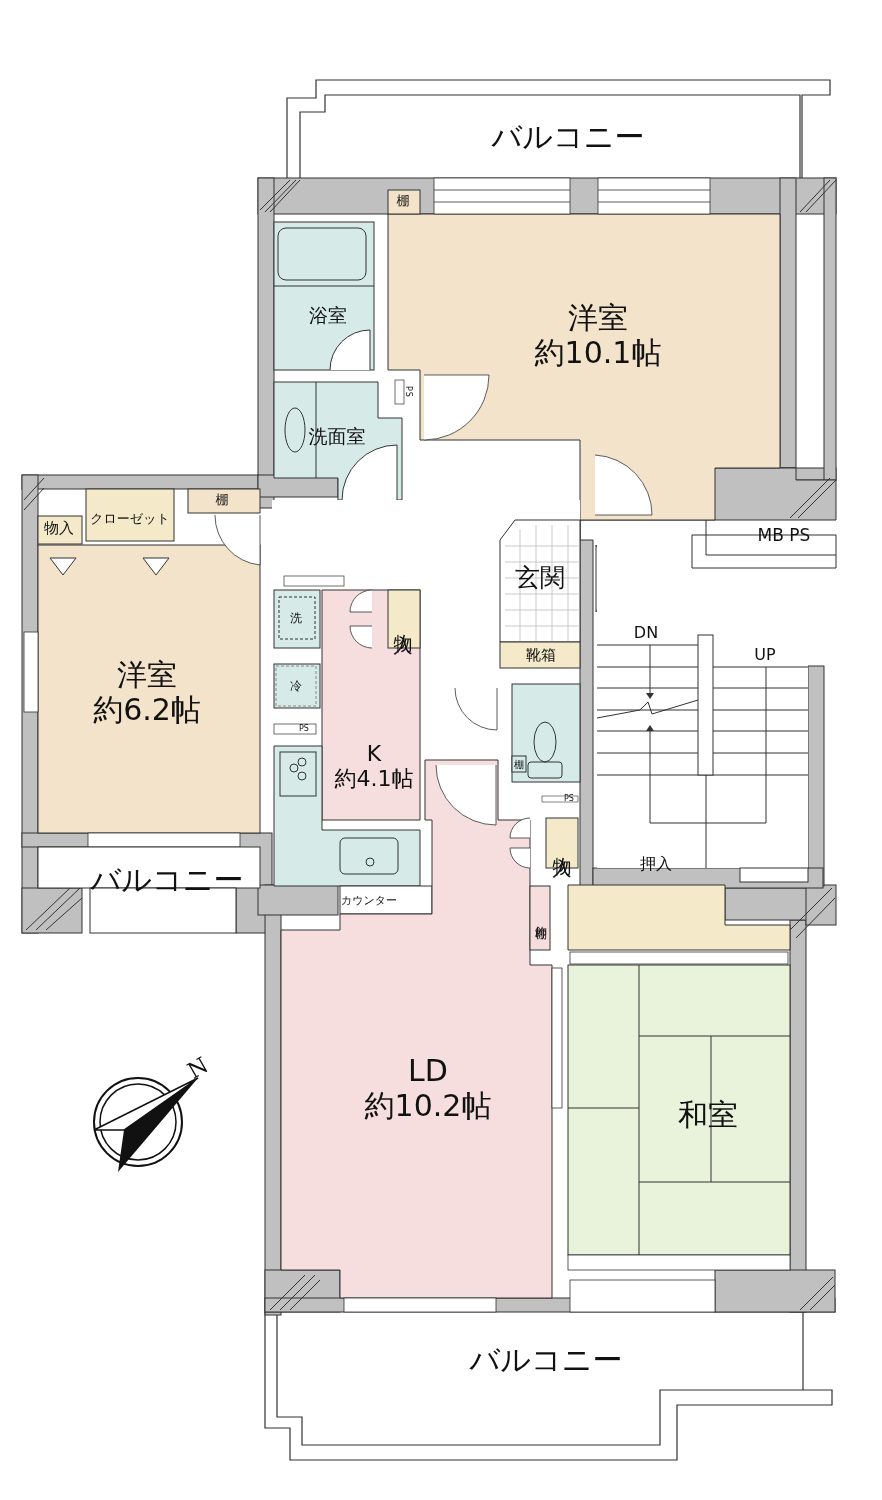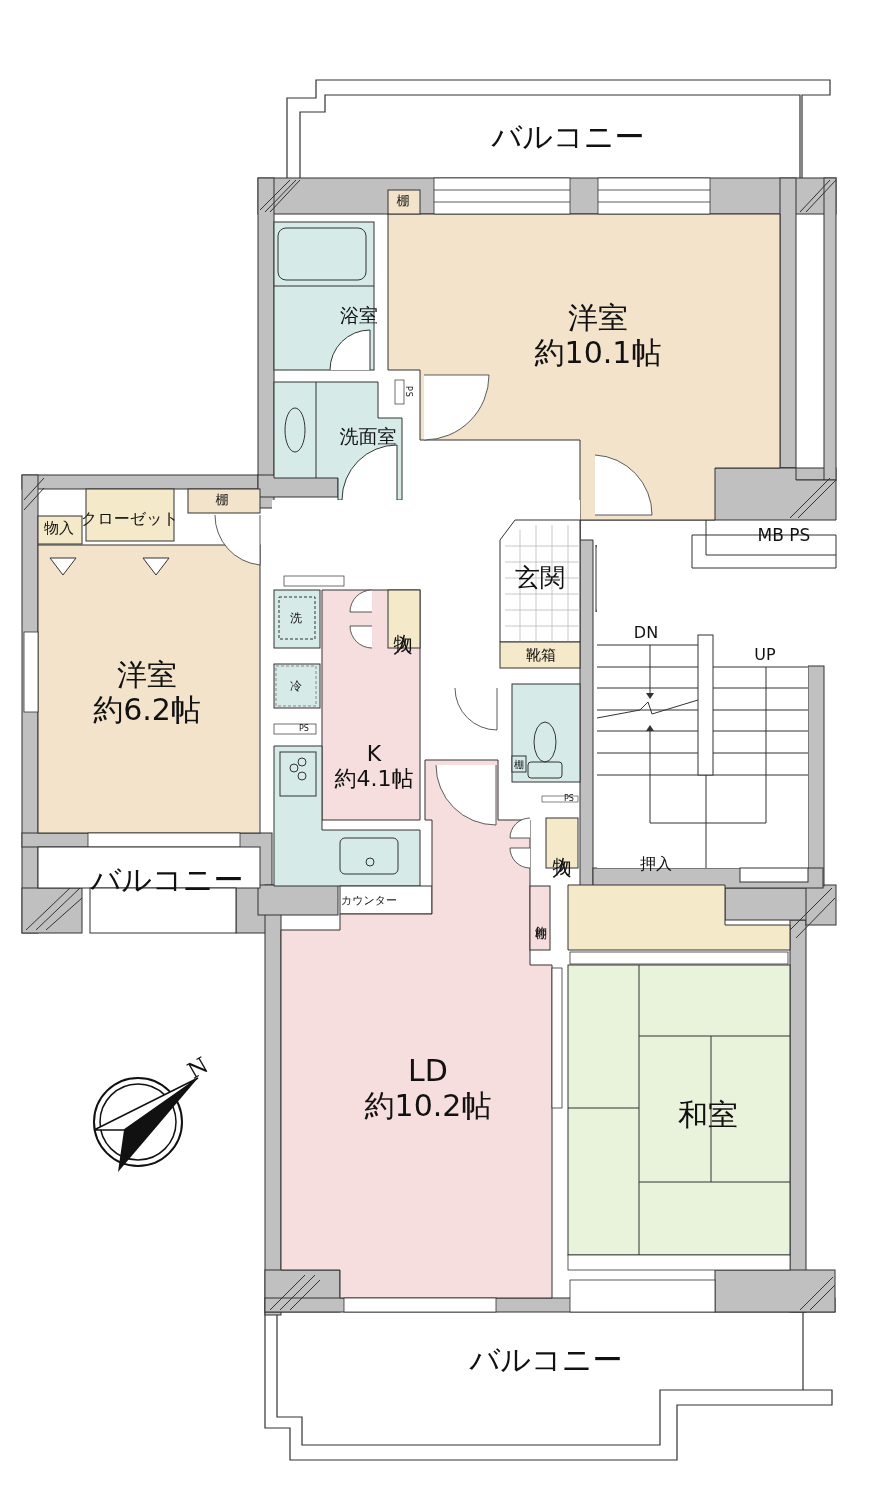--- a/index.html
+++ b/index.html
@@ -238,25 +238,25 @@
 <div class="lbl mid" style="left:374px;top:766px;">
   <div>K</div>
   <div>約4.1帖</div>
 </div>
 <div class="lbl big" style="left:428px;top:1088px;">
   <div>LD</div>
   <div>約10.2帖</div>
 </div>
 <div class="lbl big" style="left:708px;top:1115px;">和室</div>
 
-<div class="lbl mid" style="left:328px;top:316px;font-size:19px;margin-left:31px;">浴室</div>
-<div class="lbl mid" style="left:368px;top:437px;font-size:19px;">洗面室</div>
+<div class="lbl mid" style="left:328px;top:316px;font-size:19px;">浴室</div>
+<div class="lbl mid" style="left:337px;top:437px;font-size:19px;">洗面室</div>
 <div class="lbl mid" style="left:540px;top:578px;font-size:25px;text-align:right;">玄関</div>
 <div class="lbl sm" style="left:541px;top:656px;font-size:15px;">靴箱</div>
-<div class="lbl xs" style="left:130px;top:519px;font-size:16px;">クローゼット</div>
+<div class="lbl xs" style="left:130px;top:519px;font-size:13px;">クローゼット</div>
 <div class="lbl sm" style="left:59px;top:529px;">物入</div>
 <div class="lbl sm vert" style="left:403px;top:620px;font-size:19px;">物入</div>
 <div class="lbl sm vert" style="left:562px;top:843px;font-size:19px;">物入</div>
 <div class="lbl mid" style="left:656px;top:864px;font-size:16px;">押入</div>
 <div class="lbl xs" style="left:403px;top:201px;font-size:13px;">棚</div>
 <div class="lbl xs" style="left:222px;top:500px;font-size:13px;">棚</div>
 <div class="lbl xs" style="left:519px;top:765px;font-size:10px;">棚</div>
 <div class="lbl xs vert" style="left:540px;top:918px;font-size:12px;">飾棚</div>
 <div class="lbl xs" style="left:369px;top:901px;font-size:11px;">カウンター</div>
 <div class="lbl xs" style="left:296px;top:619px;">洗</div>

